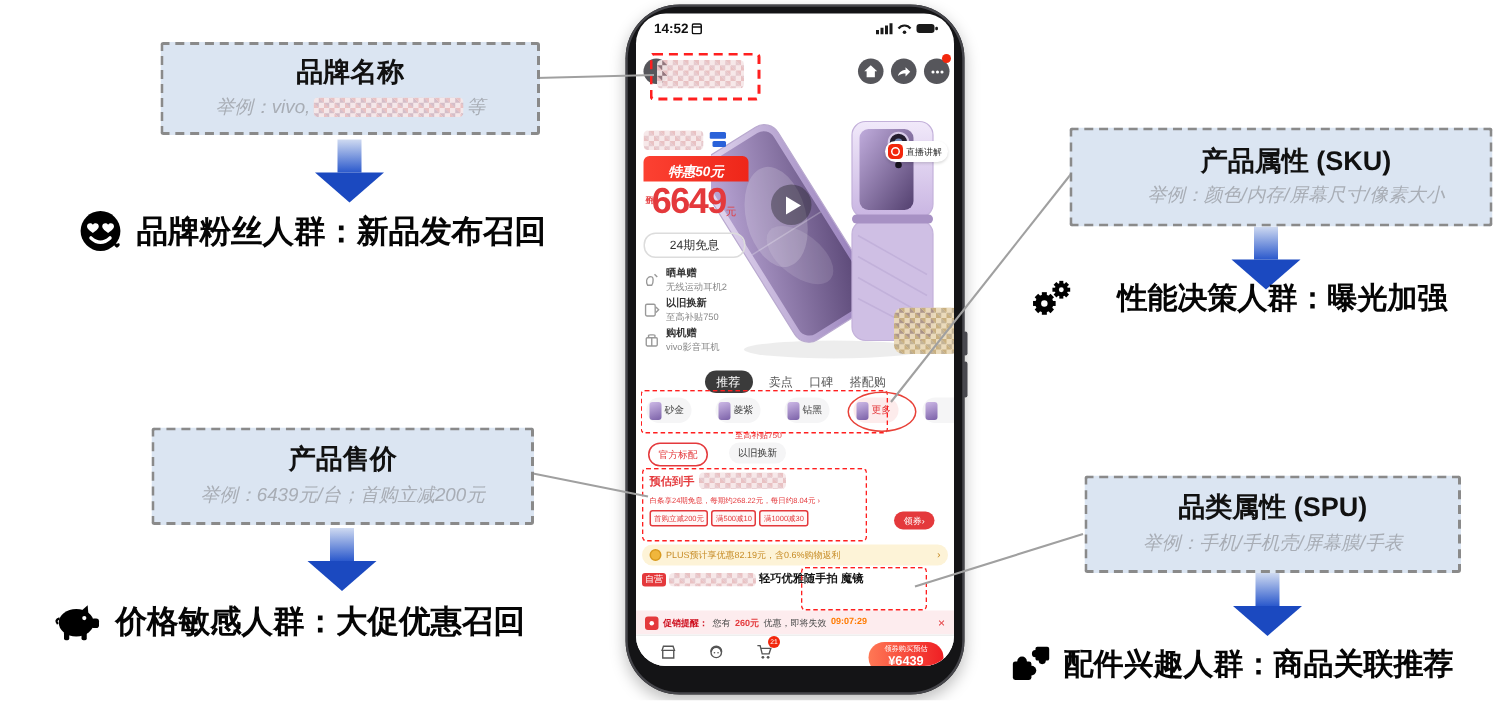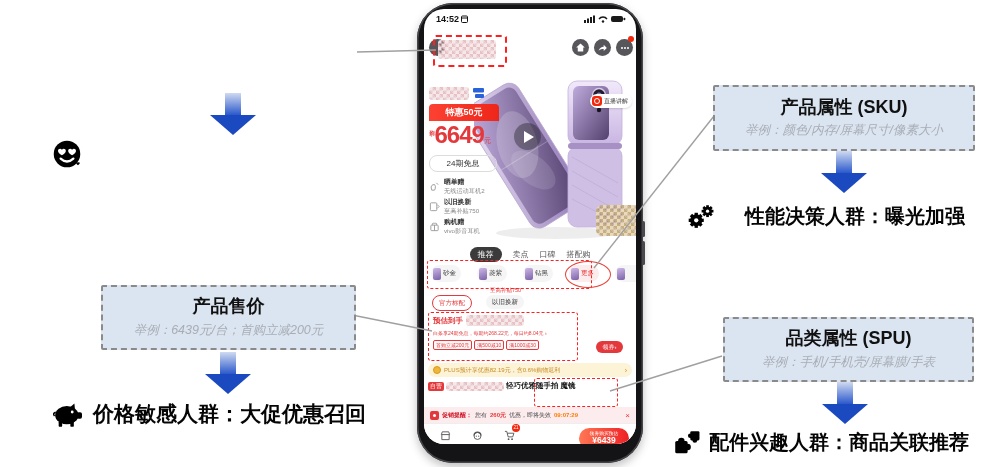--- a/index.html
+++ b/index.html
@@ -48,67 +48,76 @@
 
 <div id="page">
 
   <svg id="connectors" width="1000" height="467">
     <line x1="357" y1="52" x2="436" y2="50" stroke="#a0a0a0" stroke-width="1.4"></line>
     <line x1="352" y1="315" x2="432" y2="331" stroke="#a0a0a0" stroke-width="1.4"></line>
     <line x1="714" y1="116" x2="594" y2="268" stroke="#a0a0a0" stroke-width="1.4"></line>
     <line x1="722" y1="356" x2="610" y2="391" stroke="#a0a0a0" stroke-width="1.4"></line>
   </svg>
 
+  <div class="co-box" style="left:107px;top:28px;width:249px;height:58px;">
+    <div class="co-title">品牌名称</div>
+    <div class="co-example">
+      <span>举例：vivo,</span>
+      <span class="mosaic" style="display:inline-block;width:100px;height:13px;"></span>
+      <span>等</span>
+    </div>
+  </div>
   <div class="barrow" style="left:210px;top:93px;">
       <div class="shaft"></div>
       <div class="head"></div>
     </div>
 
   <div class="aud-row" style="left:52px;top:139px;">
     <svg width="30" height="30" viewBox="0 0 26 26">
       <circle cx="13" cy="13" r="11.5" fill="#000"></circle>
       <path fill="#fff" d="M8.6 9.4 c-1.1-1.5 -3.4-0.9 -3.4 0.9 c0 1.5 2 3 3.4 3.8 c1.4-0.8 3.4-2.3 3.4-3.8 c0-1.8 -2.3-2.4 -3.4-0.9 Z"></path>
       <path fill="#fff" d="M17.4 9.4 c-1.1-1.5 -3.4-0.9 -3.4 0.9 c0 1.5 2 3 3.4 3.8 c1.4-0.8 3.4-2.3 3.4-3.8 c0-1.8 -2.3-2.4 -3.4-0.9 Z"></path>
       <path d="M7.5 17 q5.5 5 11 0" stroke="#fff" stroke-width="2" fill="none" stroke-linecap="round"></path>
       <path fill="#000" d="M22.5 20.5 c-0.5-0.7 -1.6-0.4 -1.6 0.4 c0 0.7 1 1.4 1.6 1.8 c0.6-0.4 1.6-1.1 1.6-1.8 c0-0.8 -1.1-1.1 -1.6-0.4 Z"></path>
     </svg>
+    <div class="aud-label">品牌粉丝人群：新品发布召回</div>
   </div>
 
   <div class="co-box" style="left:101px;top:285px;width:251px;height:61px;">
     <div class="co-title">产品售价</div>
     <div class="co-example">举例：6439元/台；首购立减200元</div>
   </div>
   <div class="barrow" style="left:205px;top:352px;">
       <div class="shaft"></div>
       <div class="head"></div>
     </div>
 
-  <div class="aud-row" style="left:52px;top:400px;">
+  <div class="aud-row" style="left:36px;top:400px;">
     <svg width="32" height="28" viewBox="0 0 26 24">
       <ellipse cx="12" cy="13" rx="10" ry="7.8" fill="#000"></ellipse>
       <path d="M14.5 6.5 L18.5 3 L19 8.5 Z" fill="#000"></path>
       <rect x="20.5" y="10.5" width="4.5" height="5.5" rx="1.6" fill="#000"></rect>
       <rect x="5" y="18" width="3" height="5" rx="1" fill="#000"></rect>
       <rect x="15" y="18" width="3" height="5" rx="1" fill="#000"></rect>
       <path d="M2.5 10.5 q-3 1 -1 3.2" stroke="#000" stroke-width="1.3" fill="none"></path>
       <circle cx="16.6" cy="10.3" r="1.2" fill="#fff"></circle>
     </svg>
     <div class="aud-label">价格敏感人群：大促优惠召回</div>
   </div>
 
-  <div class="co-box" style="left:713px;top:85px;width:258px;height:62px;">
+  <div class="co-box" style="left:713px;top:85px;width:258px;height:62px;padding-left:20px;">
     <div class="co-title">产品属性 (SKU)</div>
     <div class="co-example">举例：颜色/内存/屏幕尺寸/像素大小</div>
   </div>
   <div class="barrow" style="left:821px;top:151px;">
       <div class="shaft"></div>
       <div class="head"></div>
     </div>
 
-  <div class="aud-row" style="left:686px;top:202px;gap:31px;">
+  <div class="aud-row" style="left:686px;top:184px;gap:31px;">
     <svg width="28" height="28" viewBox="0 0 26 26">
       <g stroke="#000" stroke-width="3.1">
         <line x1="9.5" y1="10" x2="9.5" y2="24"></line>
           <line x1="2.5" y1="17" x2="16.5" y2="17"></line>
         <line x1="4.6" y1="12.1" x2="14.4" y2="21.9"></line>
           <line x1="14.4" y1="12.1" x2="4.6" y2="21.9"></line>
       </g>
       <circle cx="9.5" cy="17" r="5.6" fill="#000"></circle>
         <circle cx="9.5" cy="17" r="2" fill="#fff"></circle>
       <g stroke="#000" stroke-width="2.5">
@@ -241,21 +250,21 @@
         <span class="tiny" style="color:#333;">直播讲解</span>
       </div>
 
       <div class="mosaic-tan" style="position:absolute;left:172px;top:196px;width:44px;height:31px;border-radius:6px;"></div>
 
       <div class="mosaic" style="position:absolute;left:5px;top:78px;width:40px;height:13px;"></div>
       <svg style="position:absolute;left:49px;top:79px;" width="12" height="11" viewBox="0 0 12 11">
         <rect x="0" y="0" width="11" height="4.5" rx="1" fill="#2a62d9"></rect>
           <rect x="2" y="6" width="9" height="4" rx="1" fill="#2a62d9"></rect>
       </svg>
-      <div style="position:absolute;left:5px;top:95px;width:70px;height:17px;background:linear-gradient(90deg,#fc4132,#ee2619);border-radius:4px 4px 0 0;color:#fff;font-size:9px;font-weight:800;display:flex;align-items:center;justify-content:center;">
+      <div style="position:absolute;left:5px;top:95px;width:70px;height:17px;background:linear-gradient(90deg,#fc4132,#ee2619);border-radius:4px 4px 0 0;color:#fff;font-size:9px;font-weight:800;display:flex;align-items:flex-end;justify-content:center;font-style:italic;">
         <span>特惠50元</span>
       </div>
       <div style="position:absolute;left:5px;top:113px;display:flex;align-items:flex-start;">
         <span style="writing-mode:vertical-rl;font-size:5.5px;color:#e4393c;line-height:1;margin-top:4px;">到手价</span>
         <span style="font-size:24px;font-weight:800;color:#e4393c;letter-spacing:-1px;line-height:1.1;">6649</span>
         <span style="font-size:7px;color:#e4393c;margin-top:14px;">元</span>
       </div>
       <div style="position:absolute;left:5px;top:146px;width:66px;height:15px;border:1px solid #dcdcdc;border-radius:8px;font-size:8px;color:#333;display:flex;align-items:center;justify-content:center;">
         <span>24期免息</span>
       </div>

